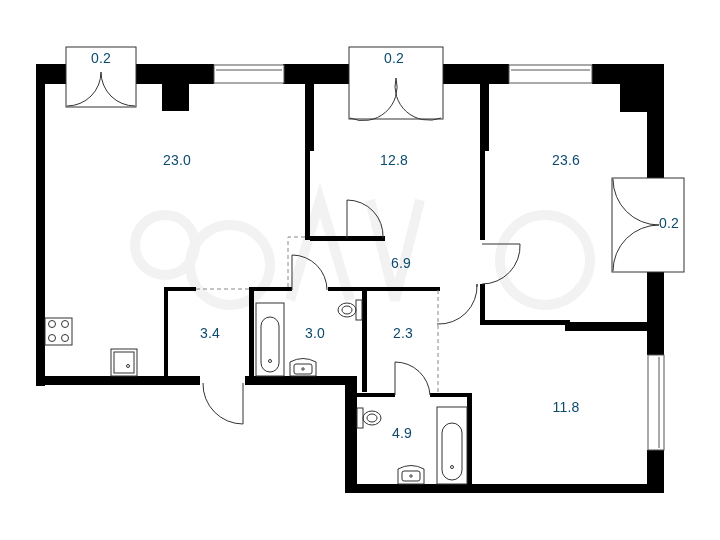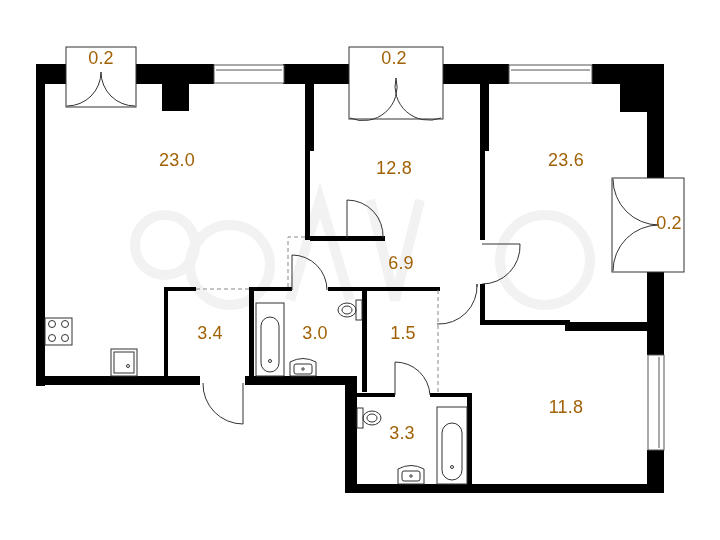--- a/index.html
+++ b/index.html
@@ -1,18 +1,18 @@
 <!DOCTYPE html>
 <html><head>
 <meta charset="utf-8">
 <style>
   html, body { margin:0; padding:0; background:#ffffff; }
   body { width:720px; height:540px; position:relative; overflow:hidden; font-family:"Liberation Sans", sans-serif; }
   svg { position:absolute; left:0; top:0; }
-  .lbl { position:absolute; font-size:18px; color:#a16207; transform:translate(-50%,-50%); white-space:nowrap; letter-spacing:0.2px; }
+  .lbl { position:absolute; font-size:14px; color:#0c4a6e; transform:translate(-50%,-50%); white-space:nowrap; letter-spacing:0.2px; }
 </style>
 </head>
 <body>
 
 <svg width="720" height="540" viewBox="0 0 720 540">
 
   <g fill="none" stroke="#f2f2f2" stroke-width="10">
     <circle cx="165" cy="245" r="30"></circle>
     <circle cx="230" cy="265" r="40"></circle>
     <path d="M290 300 L320 200 L350 300"></path>
@@ -142,23 +142,23 @@
     <circle cx="411" cy="476" r="1.2"></circle>
   </g>
   <g fill="none" stroke="#333" stroke-width="1">
     <rect x="437" y="407" width="30" height="77"></rect>
     <rect x="442" y="423" width="20" height="57" rx="10"></rect>
     <circle cx="452" cy="467" r="1.5"></circle>
   </g>
 </svg>
 
 <div class="lbl" style="left:177px;top:160px">23.0</div>
-<div class="lbl" style="left:394px;top:168px">12.8</div>
+<div class="lbl" style="left:394px;top:160px">12.8</div>
 <div class="lbl" style="left:566px;top:160px">23.6</div>
 <div class="lbl" style="left:401px;top:263px">6.9</div>
 <div class="lbl" style="left:210px;top:333px">3.4</div>
 <div class="lbl" style="left:315px;top:333px">3.0</div>
-<div class="lbl" style="left:403px;top:333px">1.5</div>
-<div class="lbl" style="left:402px;top:433px">3.3</div>
+<div class="lbl" style="left:403px;top:333px">2.3</div>
+<div class="lbl" style="left:402px;top:433px">4.9</div>
 <div class="lbl" style="left:566px;top:407px">11.8</div>
 <div class="lbl" style="left:101px;top:58px">0.2</div>
 <div class="lbl" style="left:394px;top:58px">0.2</div>
 <div class="lbl" style="left:669px;top:223px">0.2</div>
 
 </body></html>

